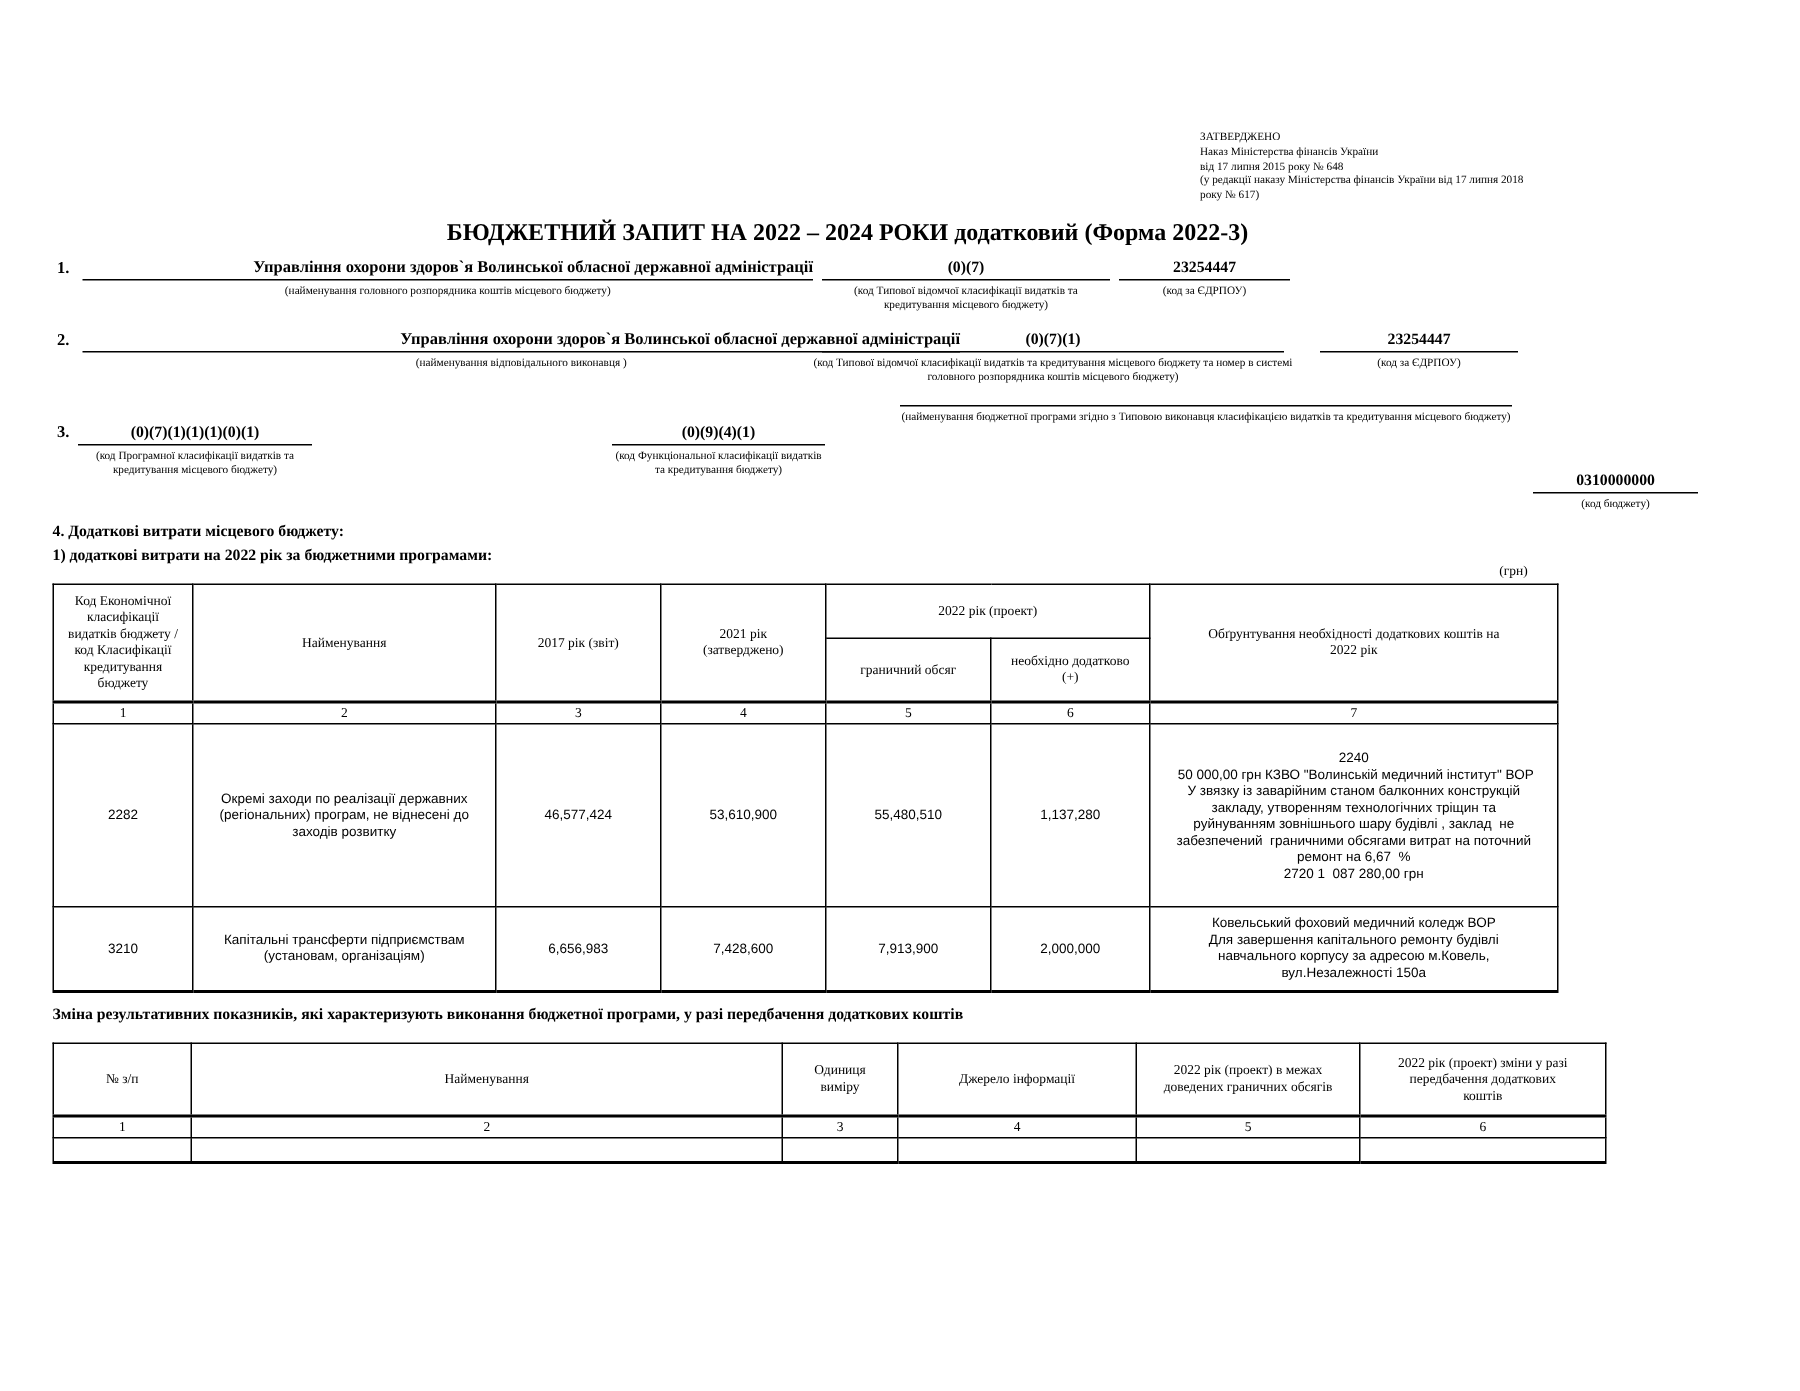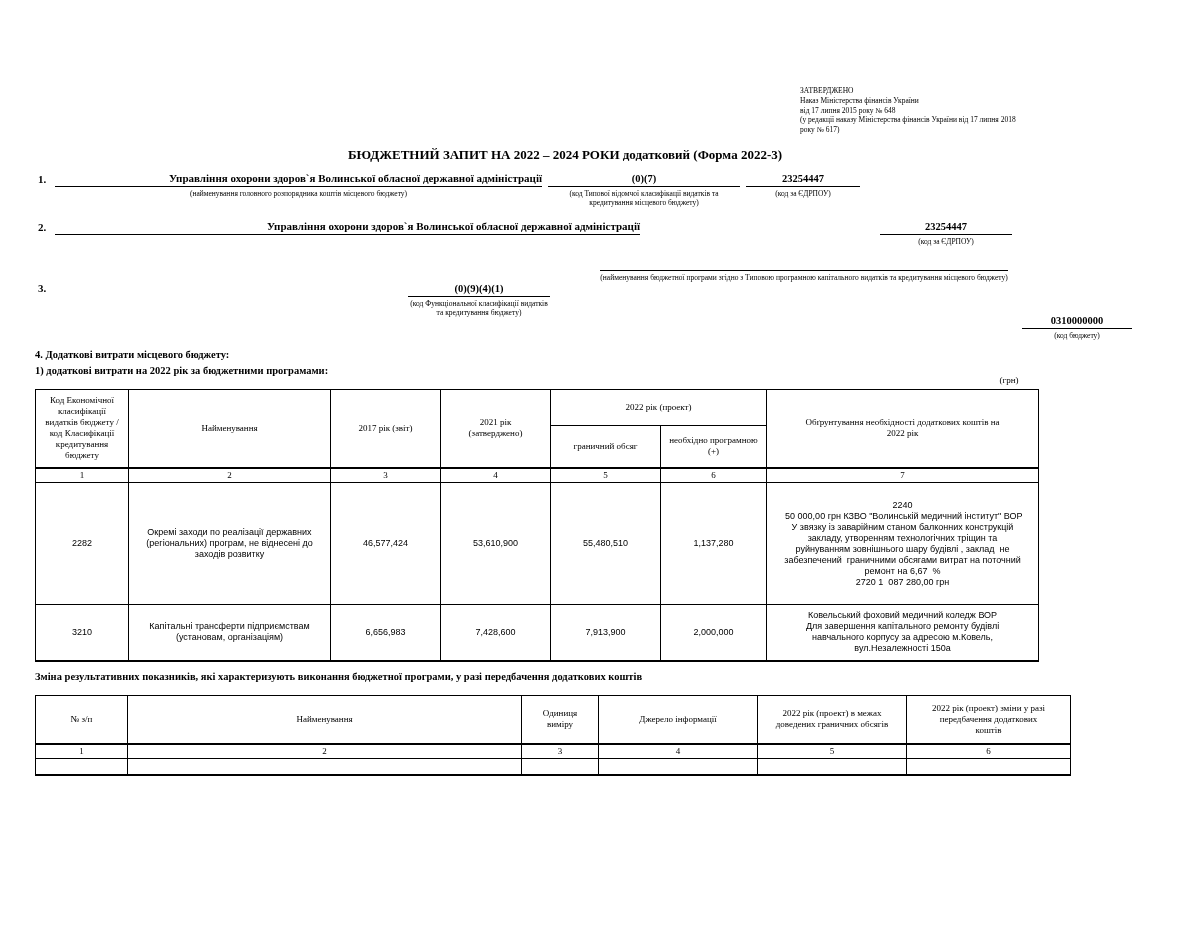--- a/index.html
+++ b/index.html
@@ -5,21 +5,21 @@
   * { margin:0; padding:0; box-sizing:border-box; }
   html,body { background:#e9e9e9; }
   .page {
     position:relative; width:1200px; height:927px; margin:0 auto;
     background:#ffffff; color:#000;
     font-family:"Liberation Serif", serif; overflow:hidden;
   }
   .abs { position:absolute; }
 
   .approved { font-size:7.5px; line-height:9.8px; white-space:pre-line;font-family:Liberation Serif, serif; }
-  .doc-title { text-align:center; font-weight:bold; font-size:13px; }
+  .doc-title { text-align:center; font-weight:bold; font-size:16px; }
 
   .sec-num { font-weight:bold; font-size:11px; }
 
   .field { position:absolute; text-align:center; }
   .field .val  { font-weight:bold; font-size:10.5px; line-height:13px; min-height:13px; }
   .field .val.name-val { text-align:right; padding-left:6px; font-size:11px; }
   .field .val.pre { white-space:pre-line; text-align:left; line-height:14px; }
   .field .line { border-top:1.5px solid #000; margin-top:1px; }
   .field .cap  { font-size:7.5px; line-height:9px; padding-top:1.5px; text-align:center; }
   .field .cap.wide { margin:0 -15px; }
@@ -69,36 +69,47 @@
   <div class="field" style="left:746px; top:172px; width:114px;">
     <div class="val">23254447</div>
     <div class="line"></div>
     <div class="cap">(код за ЄДРПОУ)</div>
   </div>
 
   <div class="abs sec-num" style="left:38px; top:221px;">2.</div>
   <div class="field" style="left:55px; top:220px; width:585px;">
     <div class="val name-val">Управління охорони здоров`я Волинської обласної державної адміністрації</div>
     <div class="line"></div>
+    <div class="cap">(найменування відповідального виконавця )</div>
+  </div>
+  <div class="field" style="left:548px; top:220px; width:308px;">
+    <div class="val">(0)(7)(1)</div>
+    <div class="line"></div>
+    <div class="cap wide">(код Типової відомчої класифікації видатків та кредитування місцевого бюджету та номер в системі головного розпорядника коштів місцевого бюджету)</div>
   </div>
   <div class="field" style="left:880px; top:220px; width:132px;">
     <div class="val">23254447</div>
     <div class="line"></div>
     <div class="cap">(код за ЄДРПОУ)</div>
   </div>
 
   <div class="abs sec-num" style="left:38px; top:282px;">3.</div>
+  <div class="field" style="left:52px; top:282px; width:156px;">
+    <div class="val">(0)(7)(1)(1)(1)(0)(1)</div>
+    <div class="line"></div>
+    <div class="cap">(код Програмної класифікації видатків та кредитування місцевого бюджету)</div>
+  </div>
   <div class="field" style="left:408px; top:282px; width:142px;">
     <div class="val">(0)(9)(4)(1)</div>
     <div class="line"></div>
     <div class="cap">(код Функціональної класифікації видатків та кредитування бюджету)</div>
   </div>
   <div class="field" style="left:600px; top:269px; width:408px;">
     <div class="line"></div>
-    <div class="cap">(найменування бюджетної програми згідно з Типовою програмною капітального видатків та кредитування місцевого бюджету)</div>
+    <div class="cap">(найменування бюджетної програми згідно з Типовою виконавця класифікацією видатків та кредитування місцевого бюджету)</div>
   </div>
   <div class="field" style="left:1022px; top:282px; width:110px;margin-top:32px;">
     <div class="val">0310000000</div>
     <div class="line"></div>
     <div class="cap">(код бюджету)</div>
   </div>
 
   <div class="abs bold-line" style="left:35px; top:349px;">4. Додаткові витрати місцевого бюджету:</div>
   <div class="abs bold-line" style="left:35px; top:365px;">1) додаткові витрати на 2022 рік за бюджетними програмами:</div>
   <div class="abs grn-note" style="left:980px; top:375px; width:58px;">(грн)</div>
@@ -124,21 +135,21 @@
       <th rowspan="2">Найменування</th>
       <th rowspan="2">2017 рік (звіт)</th>
       <th rowspan="2" class="pre">2021 рік
 (затверджено)</th>
       <th colspan="2">2022 рік (проект)</th>
       <th rowspan="2" class="pre">Обґрунтування необхідності додаткових коштів на
 2022 рік</th>
     </tr>
     <tr style="height:42px">
       <th>граничний обсяг</th>
-      <th class="pre">необхідно програмною
+      <th class="pre">необхідно додатково
 (+)</th>
     </tr>
     <tr style="height:15px" class="num-row">
       <td>1</td>
       <td>2</td>
       <td>3</td>
       <td>4</td>
       <td>5</td>
       <td>6</td>
       <td>7</td>

